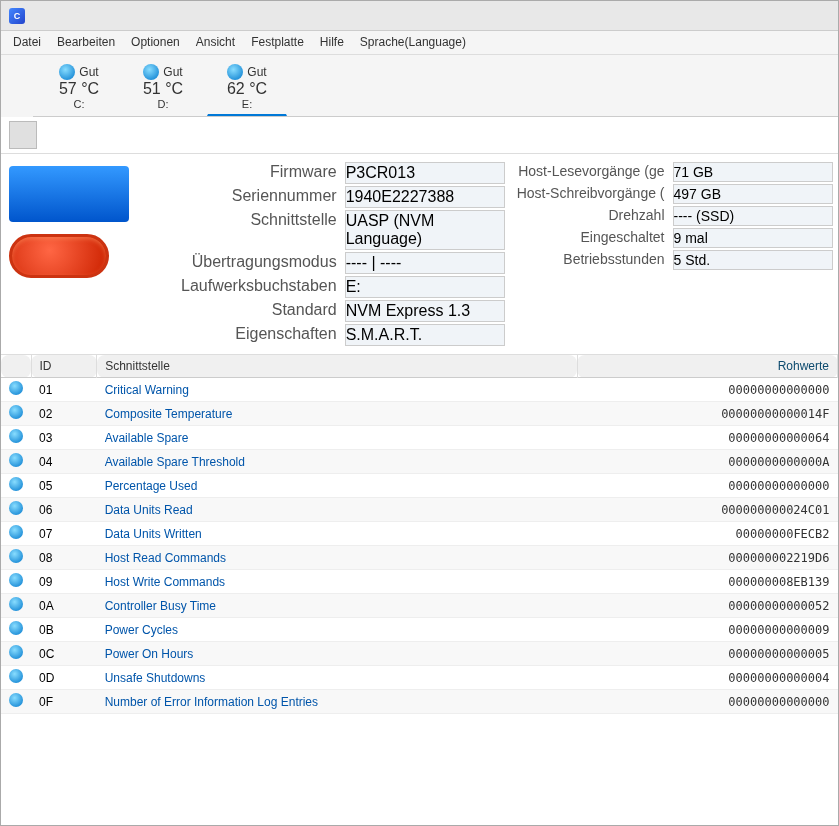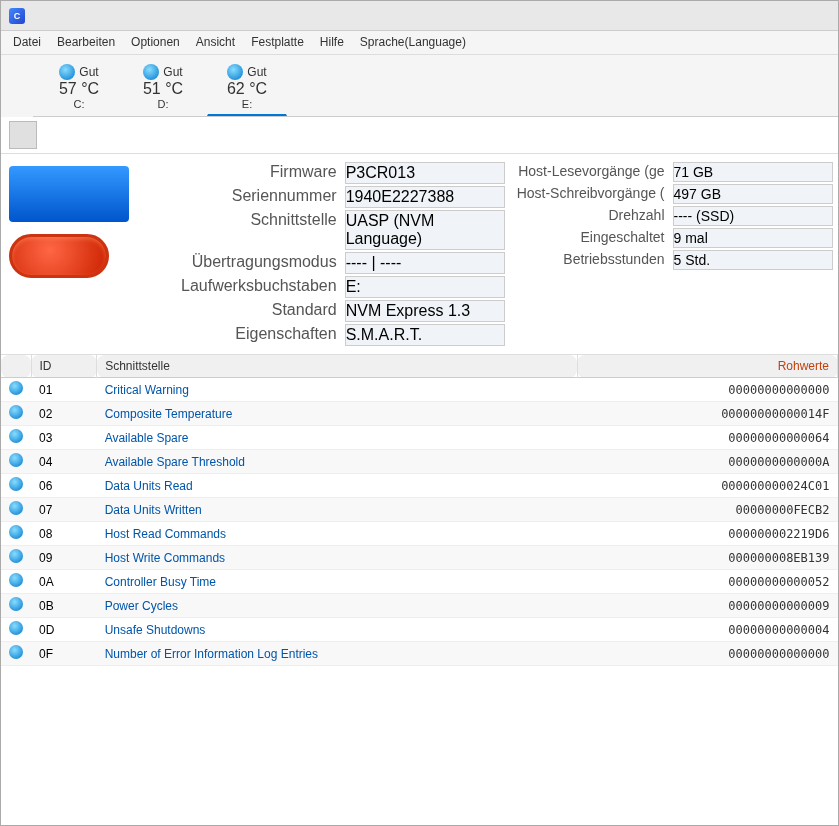--- a/index.html
+++ b/index.html
@@ -376,21 +376,21 @@
         </div>
     </div>
 
     <div class="table-section">
       <table>
         <thead>
           <tr>
             <th></th>
             <th>ID</th>
             <th>Schnittstelle</th>
-            <th style="text-align:right; color:#c2410c;">Rohwerte</th>
+            <th style="text-align:right; color:#0c4a6e;">Rohwerte</th>
           </tr>
         </thead>
         <tbody id="smart-tbody">
         <tr>
     <td style="text-align:center; width:20px;">
       <div class="row-icon"></div>
     </td>
     <td>01</td>
     <td class="param-name">Critical Warning</td>
     <td class="raw-value">00000000000000</td>
@@ -416,20 +416,28 @@
       <div class="row-icon"></div>
     </td>
     <td>04</td>
     <td class="param-name">Available Spare Threshold</td>
     <td class="raw-value">0000000000000A</td>
   </tr>
             <tr>
     <td style="text-align:center; width:20px;">
       <div class="row-icon"></div>
     </td>
+    <td>05</td>
+    <td class="param-name">Percentage Used</td>
+    <td class="raw-value">00000000000000</td>
+  </tr>
+            <tr>
+    <td style="text-align:center; width:20px;">
+      <div class="row-icon"></div>
+    </td>
     <td>06</td>
     <td class="param-name">Data Units Read</td>
     <td class="raw-value">000000000024C01</td>
   </tr>
             <tr>
     <td style="text-align:center; width:20px;">
       <div class="row-icon"></div>
     </td>
     <td>07</td>
     <td class="param-name">Data Units Written</td>
@@ -464,20 +472,28 @@
       <div class="row-icon"></div>
     </td>
     <td>0B</td>
     <td class="param-name">Power Cycles</td>
     <td class="raw-value">00000000000009</td>
   </tr>
             <tr>
     <td style="text-align:center; width:20px;">
       <div class="row-icon"></div>
     </td>
+    <td>0C</td>
+    <td class="param-name">Power On Hours</td>
+    <td class="raw-value">00000000000005</td>
+  </tr>
+            <tr>
+    <td style="text-align:center; width:20px;">
+      <div class="row-icon"></div>
+    </td>
     <td>0D</td>
     <td class="param-name">Unsafe Shutdowns</td>
     <td class="raw-value">00000000000004</td>
   </tr>
             <tr>
     <td style="text-align:center; width:20px;">
       <div class="row-icon"></div>
     </td>
     <td>0F</td>
     <td class="param-name">Number of Error Information Log Entries</td>

